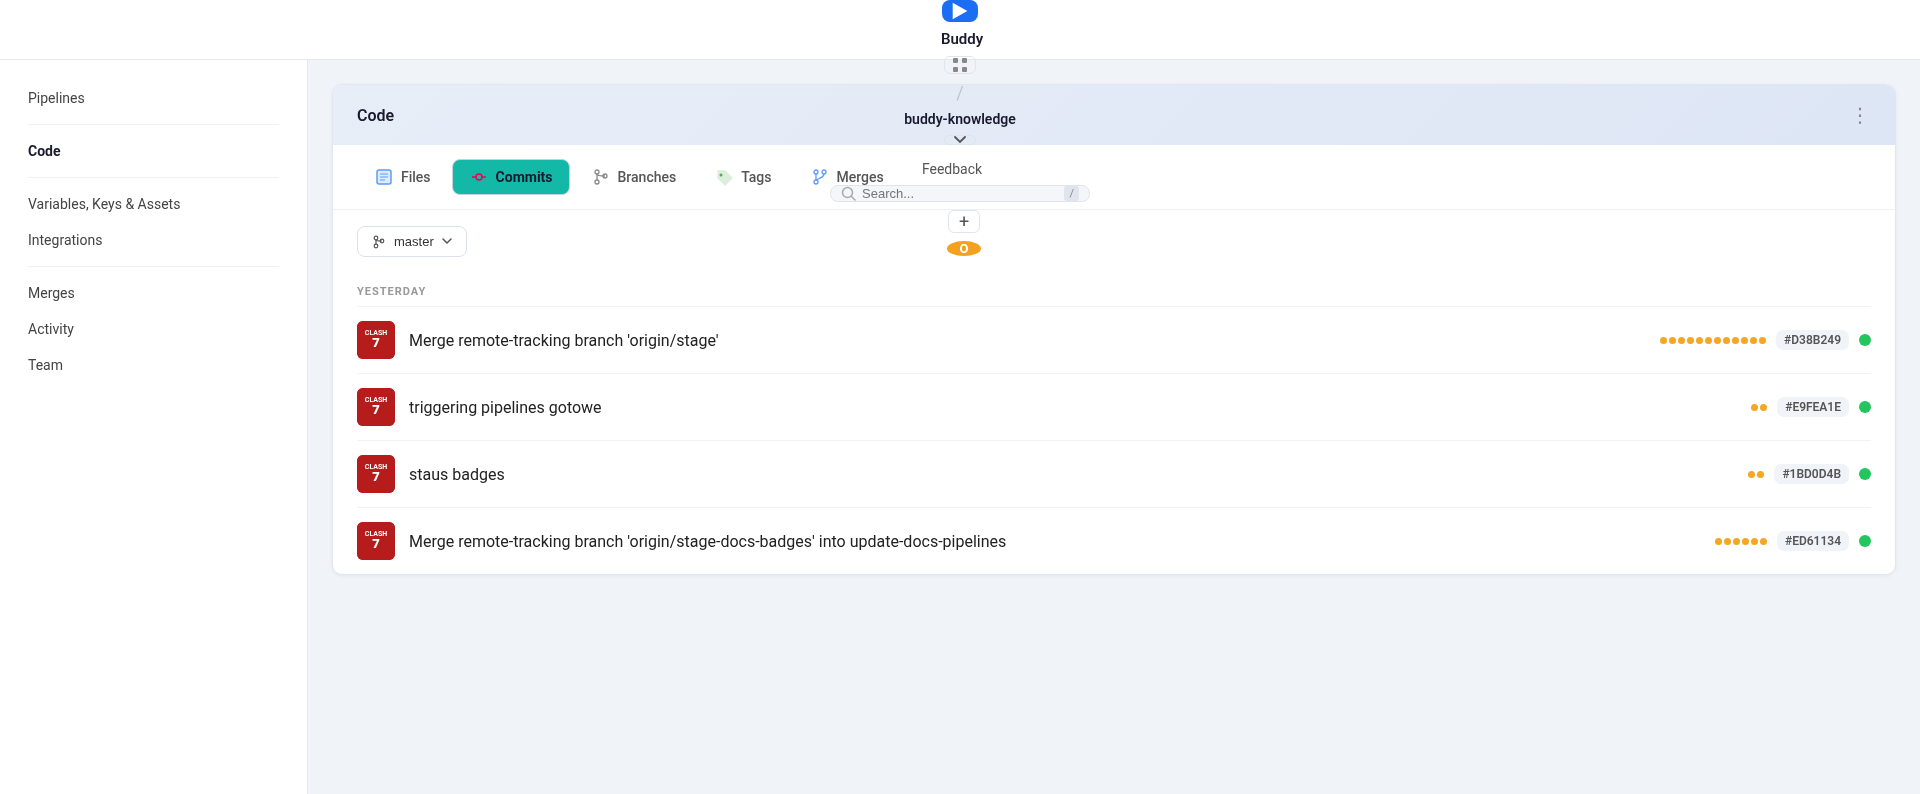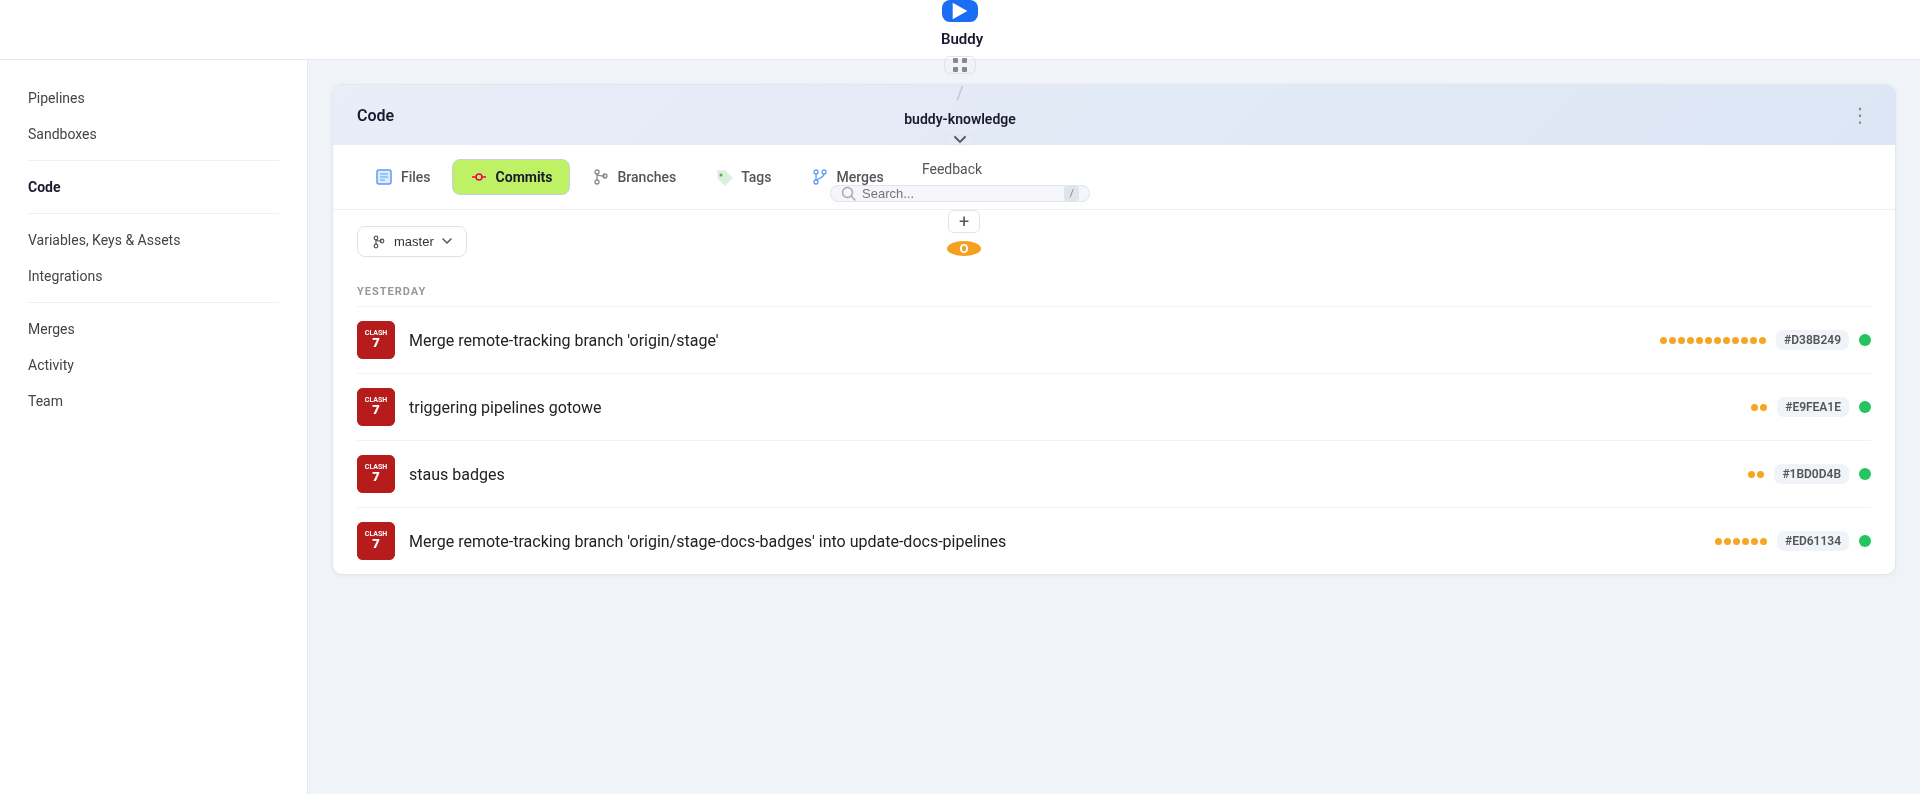--- a/index.html
+++ b/index.html
@@ -64,21 +64,21 @@
     .panel-title { font-size: 16px; font-weight: 600; color: #1a1a2e; }
     .panel-menu { font-size: 20px; color: #888; cursor: pointer; letter-spacing: 1px; }
 
     
     .tabs { display: flex; align-items: center; padding: 14px 24px; border-bottom: 1px solid #eef0f5; gap: 4px; }
     .tab-item {
       display: flex; align-items: center; gap: 7px; padding: 7px 16px;
       border-radius: 8px; font-size: 14px; font-weight: 500; color: #555; cursor: pointer;
       border: 1px solid transparent; transition: all 0.15s;
     }
-    .tab-item.active { border-color: #c8d0de; background: #bef264; font-weight: 700; color: #1a1a2e; text-align: center; }
+    .tab-item.active { border-color: #c8d0de; background: #14b8a6; font-weight: 700; color: #1a1a2e; text-align: center; }
     .tab-icon { width: 20px; height: 20px; display: flex; align-items: center; justify-content: center; }
 
     
     .branch-bar { padding: 16px 24px; }
     .branch-btn {
       display: inline-flex; align-items: center; gap: 8px; padding: 7px 14px;
       border: 1px solid #dde1ea; border-radius: 8px; font-size: 13px; font-weight: 500; color: #333;
       background: #fff; cursor: pointer;
     }
 
@@ -136,21 +136,20 @@
     <span class="nav-slash">/</span>
   </div>
   <div class="nav-plus">+</div>
   <div class="nav-avatar">O</div>
 </nav>
 
 <div class="layout">
 
   <aside class="sidebar">
     <div class="sidebar-item">Pipelines</div>
-    <div class="sidebar-item">Sandboxes</div>
     <div class="sidebar-divider"></div>
     <div class="sidebar-item active">Code</div>
     <div class="sidebar-divider"></div>
     <div class="sidebar-item">Variables, Keys &amp; Assets</div>
     <div class="sidebar-item">Integrations</div>
     <div class="sidebar-divider"></div>
     <div class="sidebar-item">Merges</div>
     <div class="sidebar-item">Activity</div>
     <div class="sidebar-item">Team</div>
   </aside>

